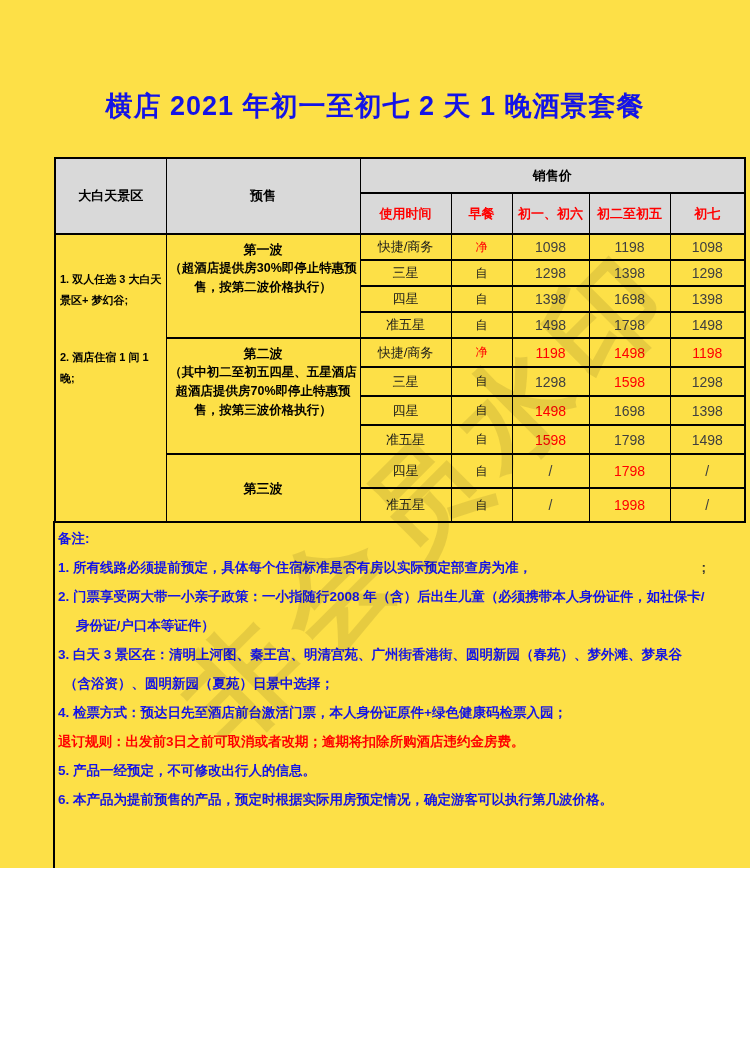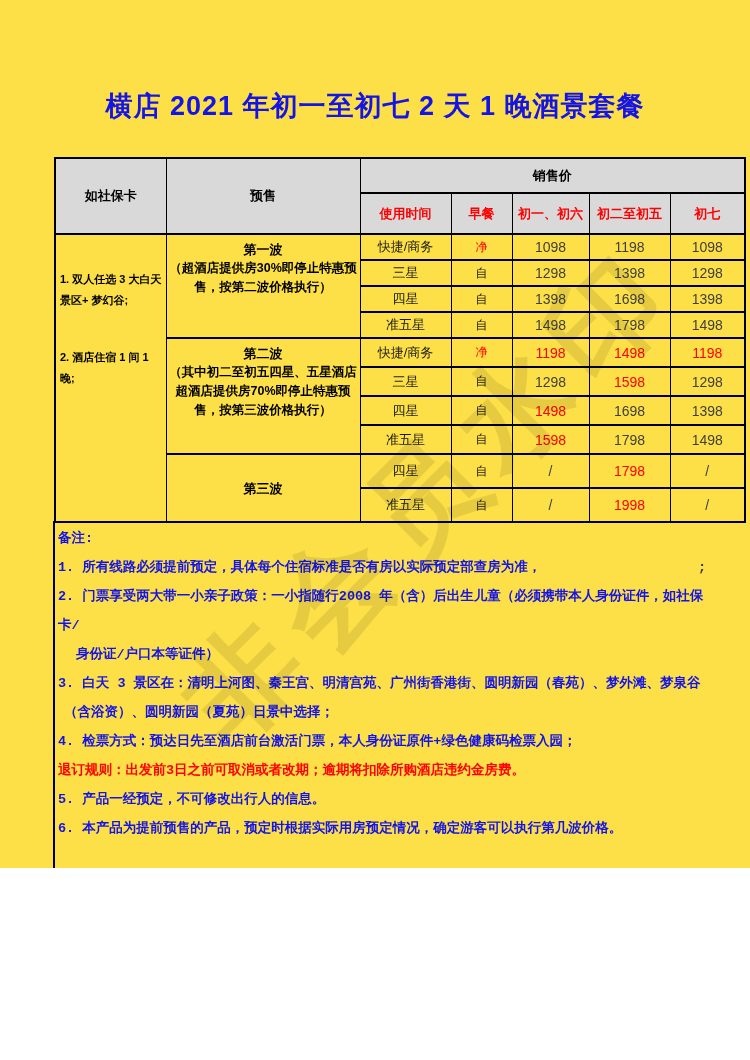--- a/index.html
+++ b/index.html
@@ -37,21 +37,21 @@
   .wname{font-size:13px;font-weight:bold;}
   td.room{font-size:13px;color:#1a1a1a;}
   td.bf{font-size:12px;color:#1a1a1a;}
   td.price{font-size:14px;color:var(--price);}
   .red{color:var(--red) !important;}
 
   
   .vline{position:absolute;left:53px;top:521px;width:2px;height:441px;background:var(--ink);}
   .notes{position:absolute;left:58px;top:524px;width:652px;font-size:13.5px;
          font-weight:bold;line-height:29px;color:var(--blue);}
-  .note{position:relative;word-break:break-all;font-family:Liberation Mono, monospace;}
+  .note{position:relative;word-break:break-all;}
   .note .ind18{padding-left:18px;}
   .note .ind6{padding-left:6px;}
   .note .tail{position:absolute;right:4px;top:0;color:#333333;}
   .note.redline{color:var(--red);}
 
   
   .watermark{position:absolute;left:430px;top:495px;z-index:6;pointer-events:none;
              transform:translate(-50%,-50%) rotate(-45deg);white-space:nowrap;
              font-size:112px;font-weight:bold;letter-spacing:16px;color:rgba(0,0,0,0.09);}
 </style>
@@ -68,21 +68,21 @@
         <col style="width:111px">
           <col style="width:194px">
           <col style="width:91px">
         <col style="width:61px">
           <col style="width:77px">
           <col style="width:81px">
           <col style="width:75px">
       </colgroup>
       <tbody>
         <tr class="h1">
-          <td class="hdr" rowspan="2">如社保卡</td>
+          <td class="hdr" rowspan="2">大白天景区</td>
           <td class="hdr" rowspan="2">预售</td>
           <td class="hdr" colspan="5">销售价</td>
         </tr>
         <tr class="h2">
           <td class="hdr red">使用时间</td>
           <td class="hdr red">早餐</td>
           <td class="hdr red">初一、初六</td>
           <td class="hdr red">初二至初五</td>
           <td class="hdr red">初七</td>
         </tr>

